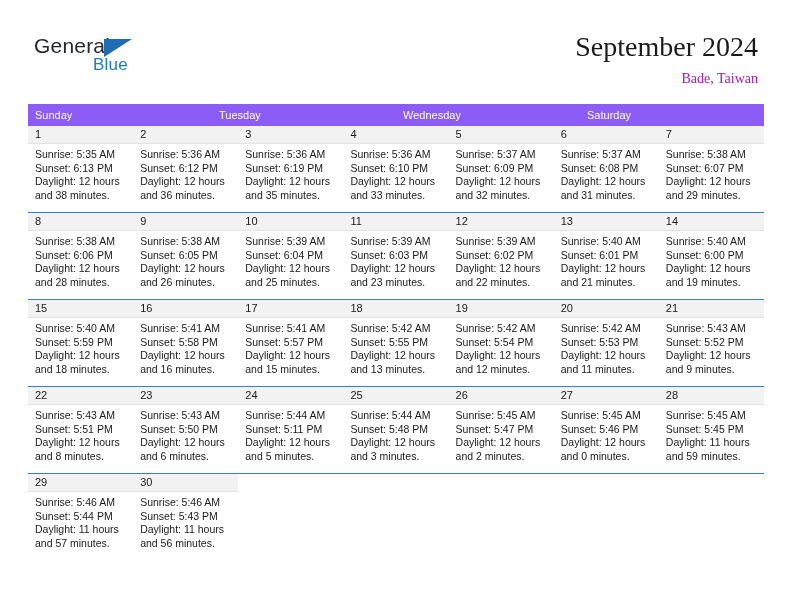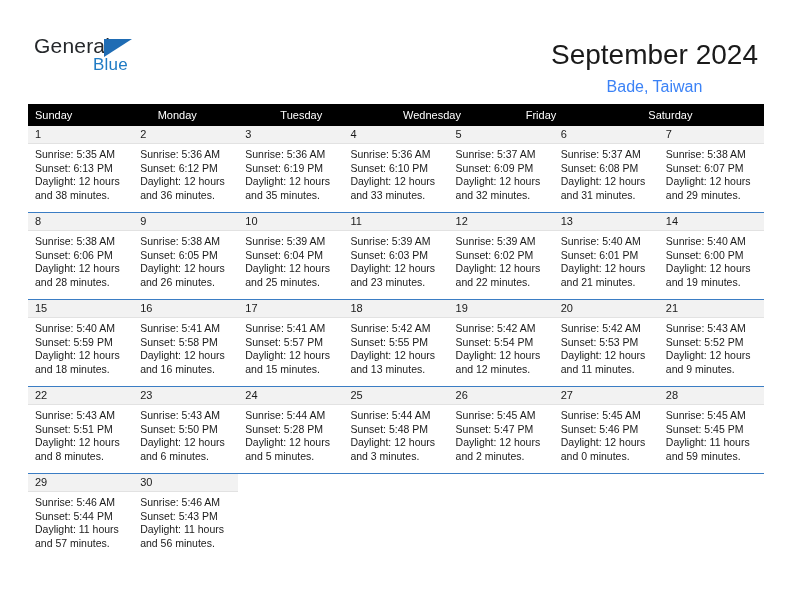--- a/index.html
+++ b/index.html
@@ -61,50 +61,51 @@
     left: 59px;
     top: 21px;
     font-size: 17px;
     color: #1f7bc4;
     letter-spacing: 0.2px;
   }
 
   .title-block {
     position: absolute;
     right: 34px;
-    top: 38px;
-    text-align: center;
+    top: 30px;
+    text-align: right;
+    font-family: Liberation Serif, serif;
   }
   .month-title {
     font-size: 28px;
     font-weight: normal;
     color: #1a1a1a;
     line-height: 34px;
     white-space: nowrap;
   }
   .location {
     margin-top: 6px;
-    font-size: 16px;
-    color: #3b82f6;
+    font-size: 14px;
+    color: #a21caf;
     line-height: 18px;
     white-space: nowrap;
   }
 
   
   .calendar {
     position: absolute;
     left: 28px;
     top: 104px;
     width: 736px;
   }
 
   .weekday-row {
     display: flex;
     width: 100%;
-    background: #000000;
+    background: #8b5cf6;
   }
   .weekday {
     flex: 1 1 0;
     box-sizing: border-box;
     padding: 4px 0 4px 7px;
     font-size: 11px;
     color: #ffffff;
     line-height: 14px;
     height: 22px;
   }
@@ -164,24 +165,22 @@
     <div class="title-block">
       <div class="month-title">September 2024</div>
       <div class="location">Bade, Taiwan</div>
     </div>
 
   </div>
 
   <div class="calendar">
     <div class="weekday-row" id="weekday-row">
         <div class="weekday">Sunday</div>
-        <div class="weekday">Monday</div>
         <div class="weekday">Tuesday</div>
         <div class="weekday">Wednesday</div>
-        <div class="weekday">Friday</div>
         <div class="weekday">Saturday</div>
       </div>
     <div id="weeks-container">
         <div class="week-row first">
           <div class="day-cell">
             <div class="daynum-band">1</div>
             <div class="detail">
               <div>Sunrise: 5:35 AM</div>
               <div>Sunset: 6:13 PM</div>
               <div>Daylight: 12 hours</div>
@@ -389,21 +388,21 @@
               <div>Sunrise: 5:43 AM</div>
               <div>Sunset: 5:50 PM</div>
               <div>Daylight: 12 hours</div>
               <div>and 6 minutes.</div>
             </div>
           </div>
           <div class="day-cell">
             <div class="daynum-band">24</div>
             <div class="detail">
               <div>Sunrise: 5:44 AM</div>
-              <div>Sunset: 5:28 PM</div>
+              <div>Sunset: 5:11 PM</div>
               <div>Daylight: 12 hours</div>
               <div>and 5 minutes.</div>
             </div>
           </div>
           <div class="day-cell">
             <div class="daynum-band">25</div>
             <div class="detail">
               <div>Sunrise: 5:44 AM</div>
               <div>Sunset: 5:48 PM</div>
               <div>Daylight: 12 hours</div>

